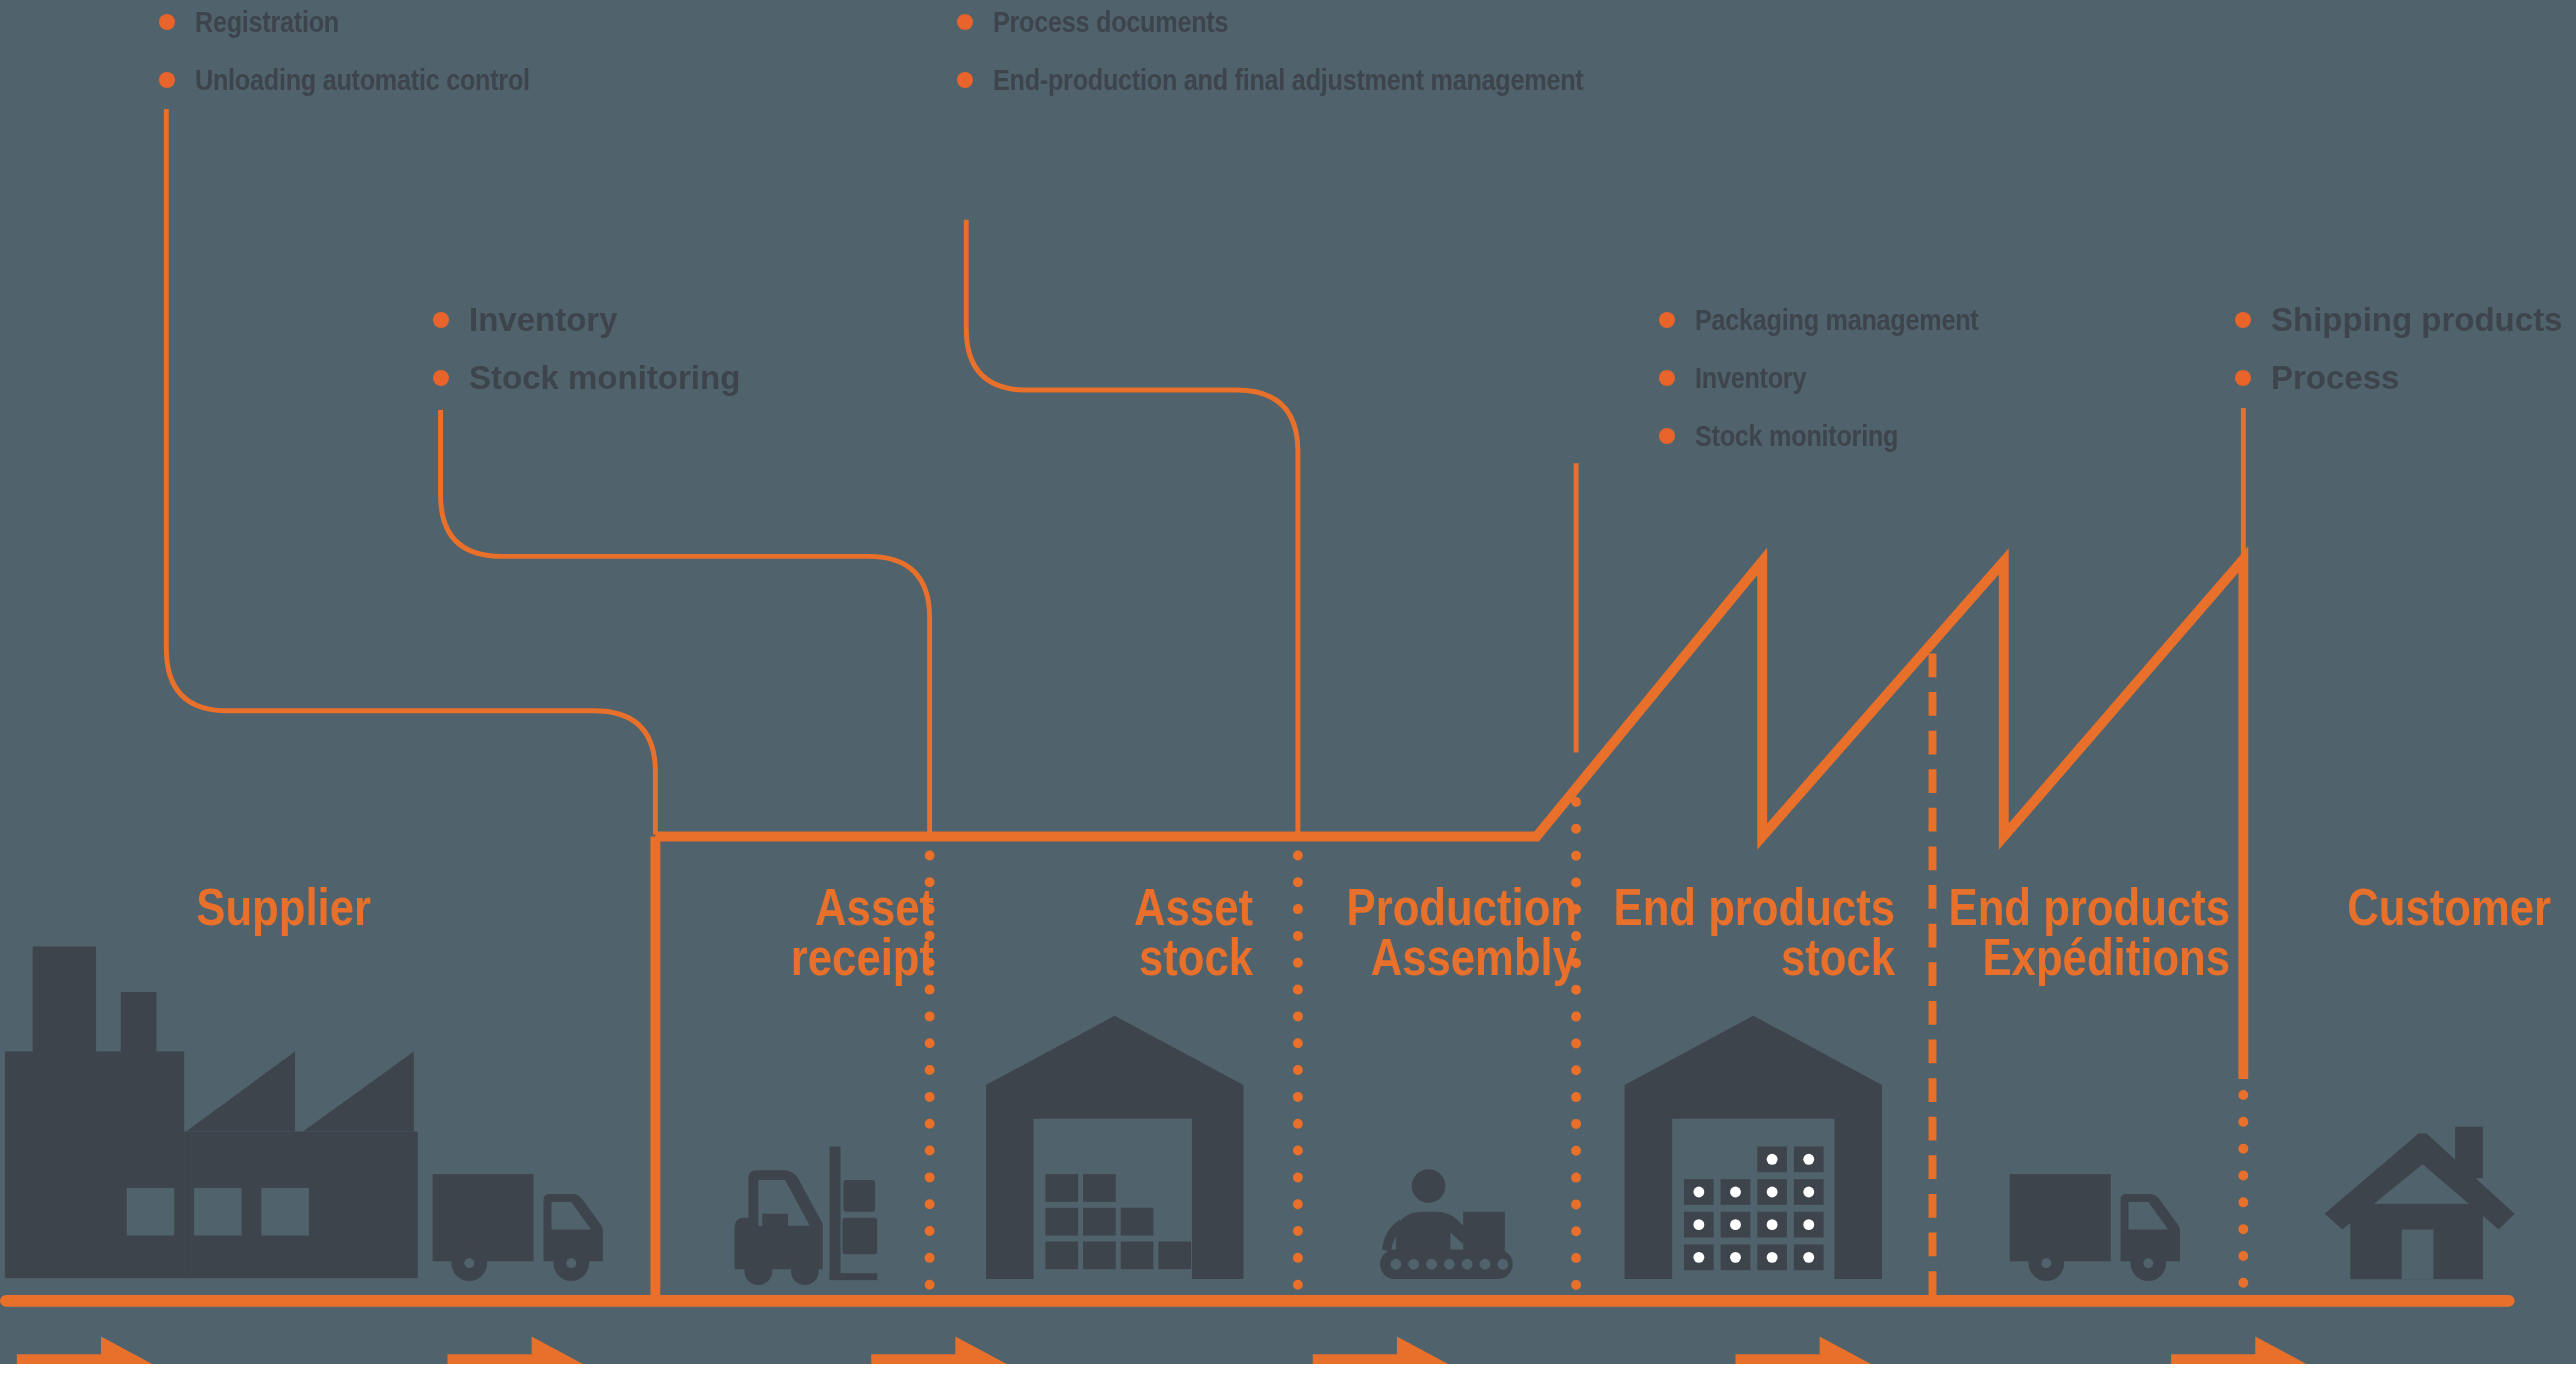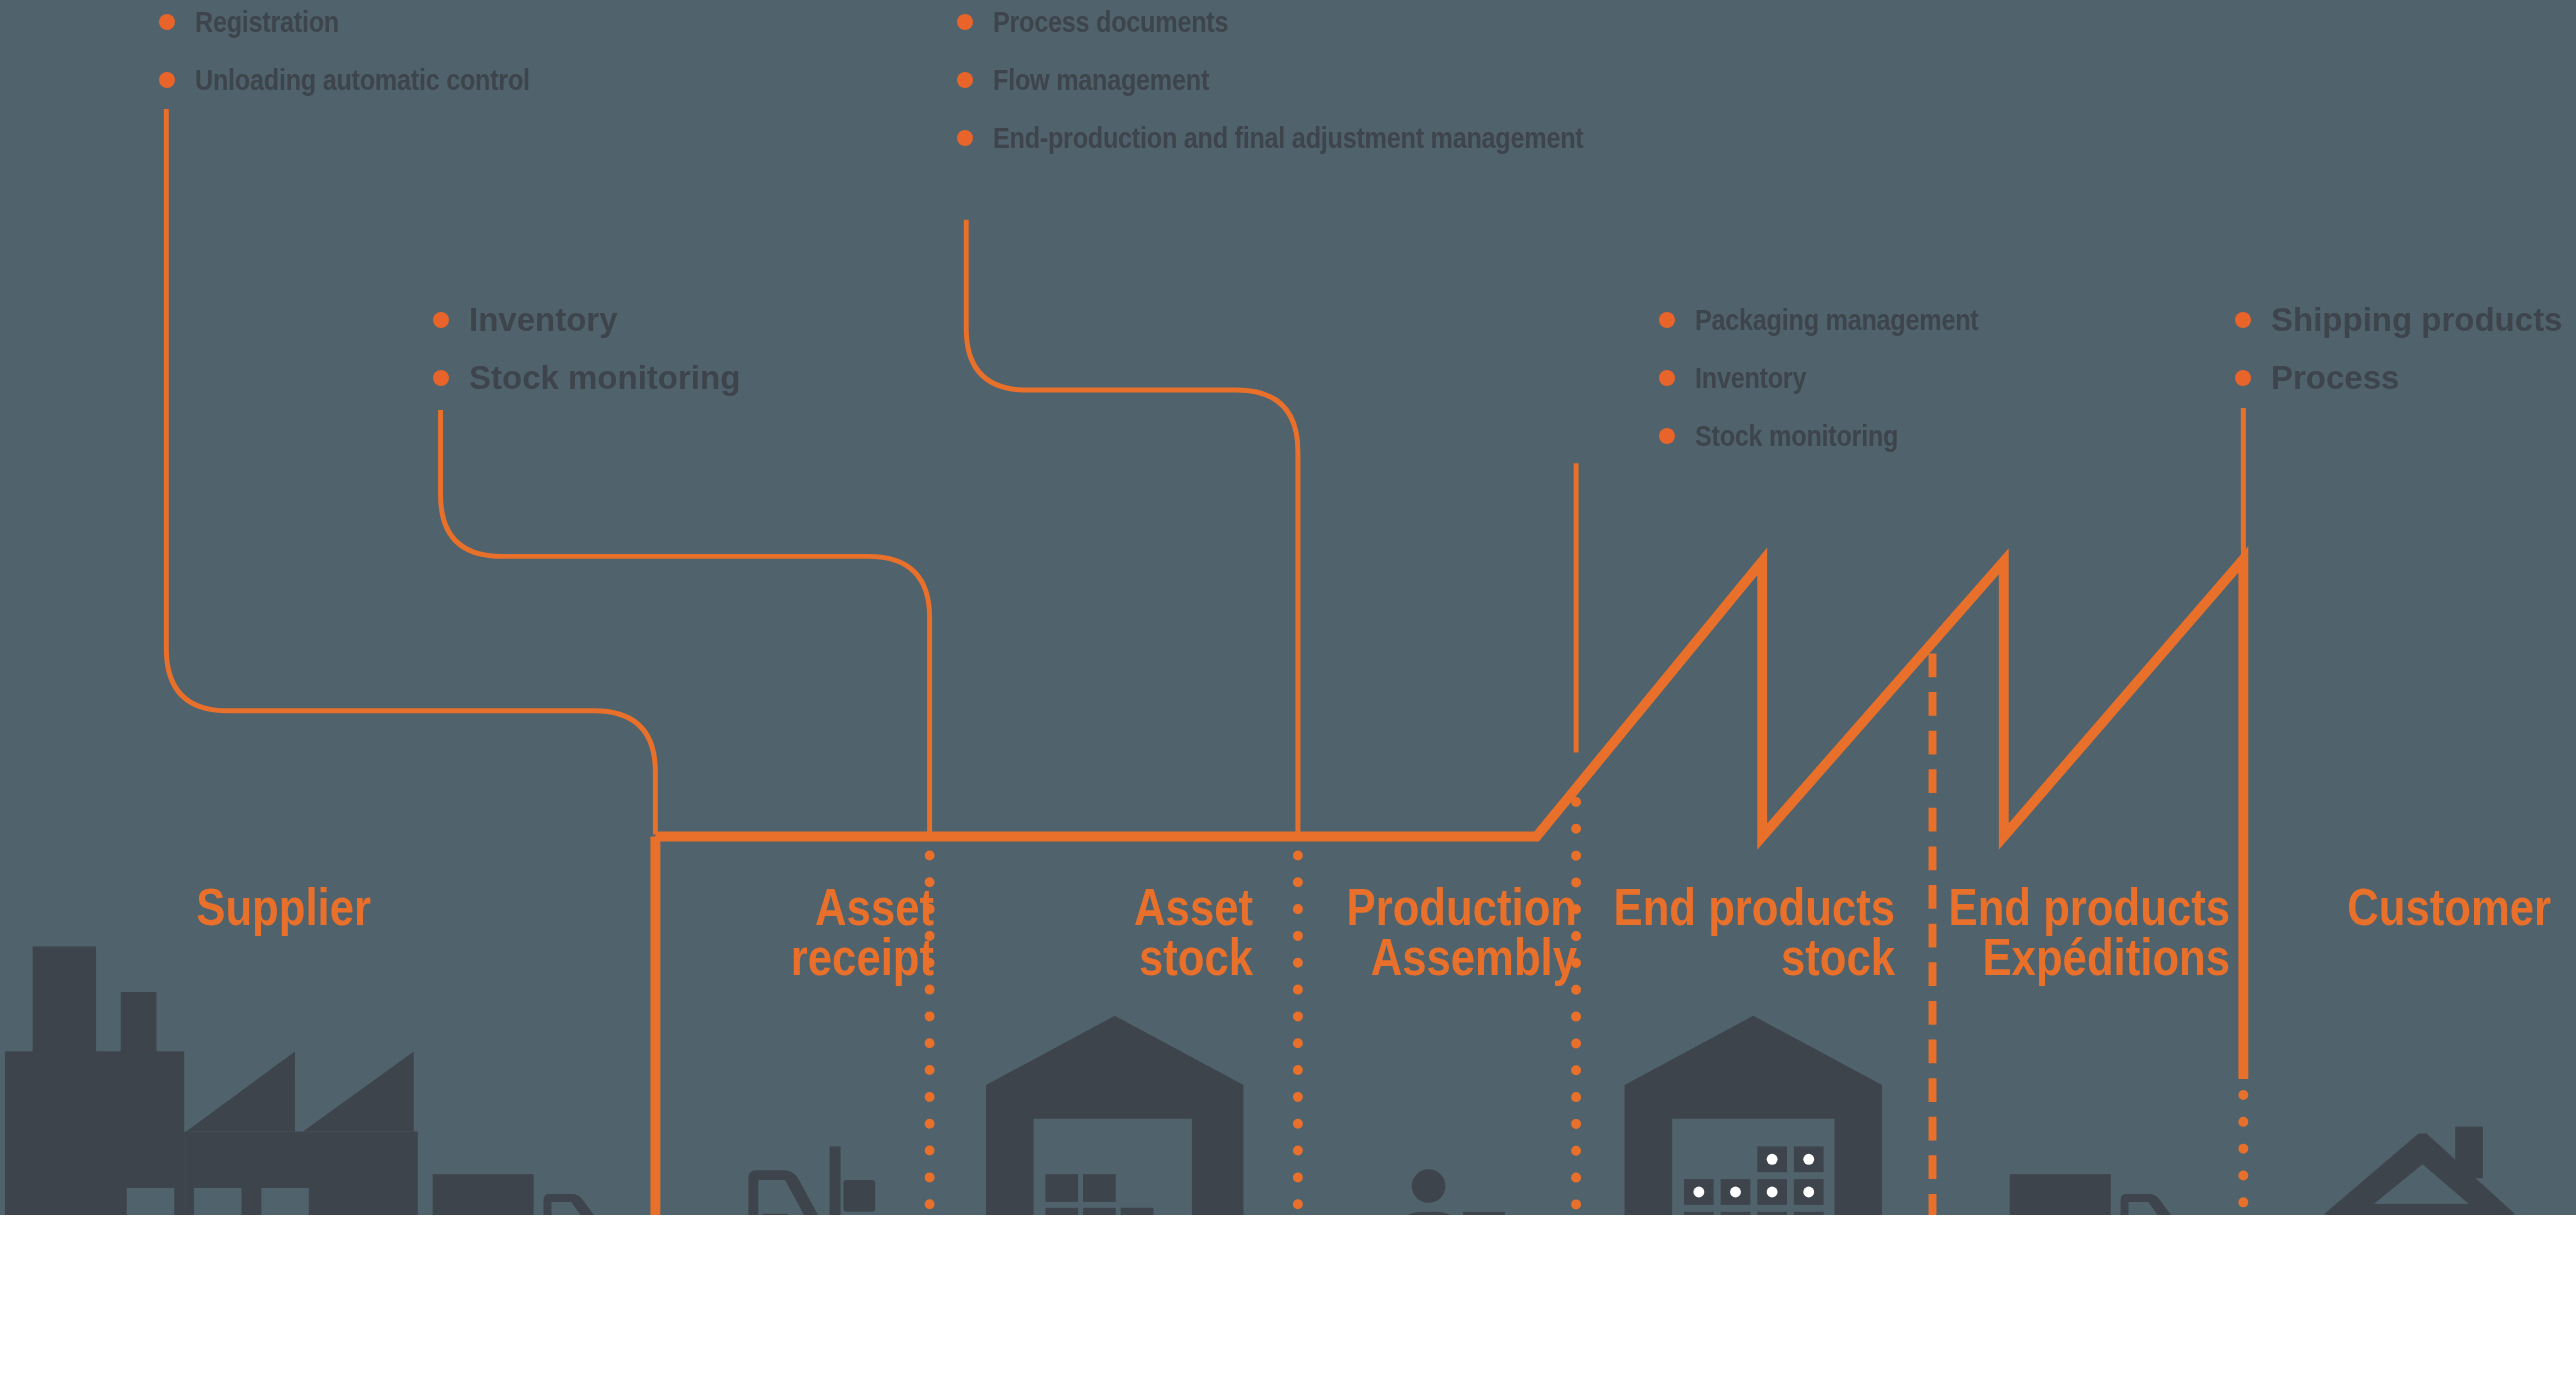--- a/index.html
+++ b/index.html
@@ -1,17 +1,17 @@
 <!DOCTYPE html>
 <html><head>
 <meta charset="utf-8">
 <style>
   html,body { margin:0; padding:0; }
   .canvas {
-    position:relative; width:2576px; height:1215px;
+    position:relative; width:2576px; height:1364px;
     background:#50626C; overflow:hidden;
     font-family:"Liberation Sans", sans-serif;
   }
   svg.art { position:absolute; left:0; top:0; }
 
   
   .note-list { position:absolute; color:#3E444B; font-weight:bold; }
   .note-row  { height:58px; display:flex; align-items:center; }
   .bullet    { width:16px; height:16px; border-radius:50%; background:#E8642A;
                margin-right:20px; flex:0 0 16px; }
@@ -203,24 +203,20 @@
     </div>
   </div>
 
   <div class="note-list cond" style="left:957px; top:-7px;">
     <div class="note-row">
       <span class="bullet"></span>
       <span class="note-text">Process documents</span>
     </div>
     <div class="note-row">
       <span class="bullet"></span>
-      <span class="note-text">Flow management</span>
-    </div>
-    <div class="note-row">
-      <span class="bullet"></span>
       <span class="note-text">End-production and final adjustment management</span>
     </div>
   </div>
 
   <div class="note-list cond" style="left:1659px; top:291px;">
     <div class="note-row">
       <span class="bullet"></span>
       <span class="note-text">Packaging management</span>
     </div>
     <div class="note-row">

